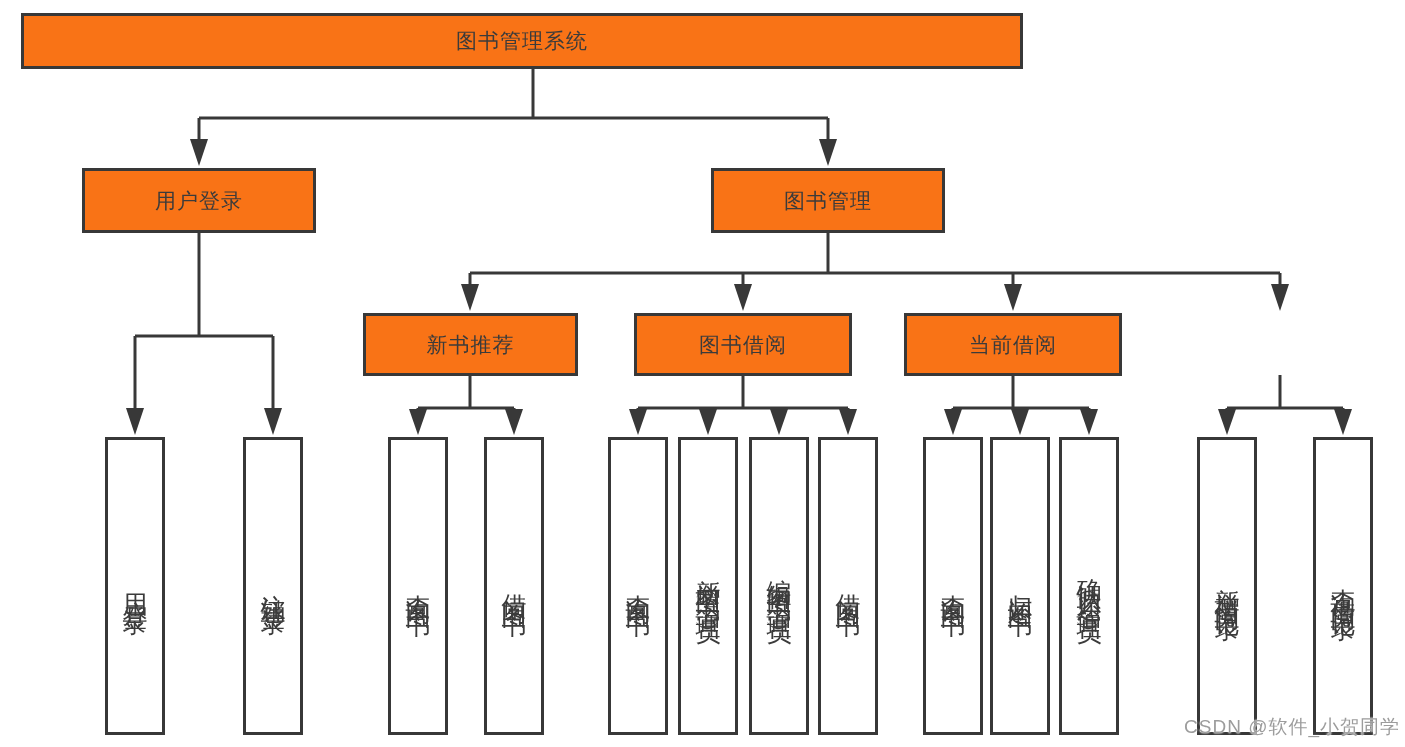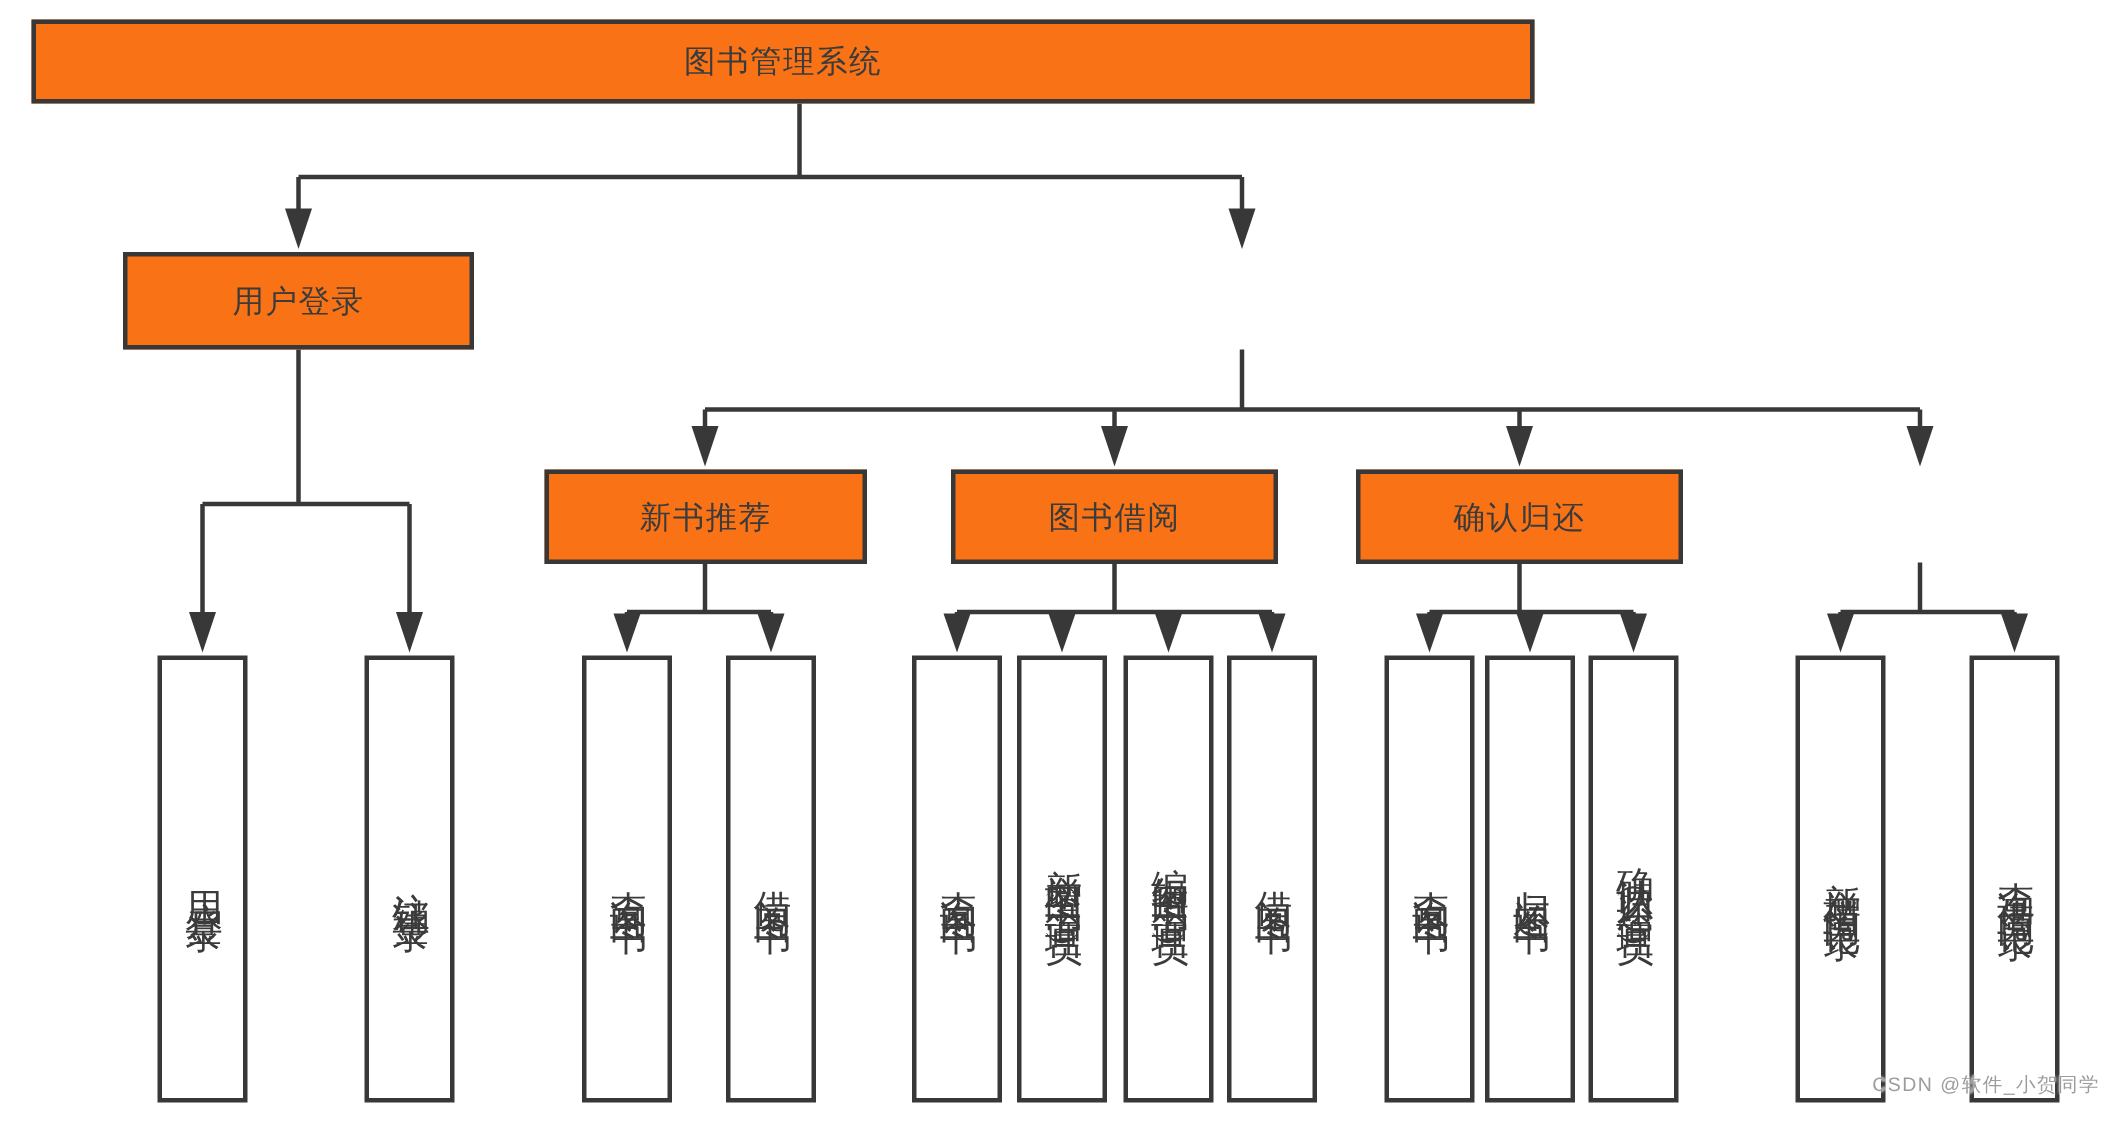--- a/index.html
+++ b/index.html
@@ -47,21 +47,21 @@
     font-size: 25px;
     letter-spacing: 6px;
     line-height: 1;
     color: var(--text, #3b3b3b);
     white-space: nowrap;
   }
   .watermark {
     position: absolute;
     top: 714px;
     right: 5px;
-    font-size: 13px;
+    font-size: 19px;
     color: var(--watermark, #9c9c9c);
     text-shadow: 0 0 2px #ffffff, 0 0 2px #ffffff;
     letter-spacing: 1px;
   }
 </style>
 </head>
 <body>
 
 <div class="canvas">
 
@@ -138,29 +138,32 @@
     </g>
   </svg>
 
   <div class="hbox" style="left:21px; top:13px; width:1002px; height:56px;">
     <span>图书管理系统</span>
   </div>
 
   <div class="hbox" style="left:82px; top:168px; width:234px; height:65px;">
     <span>用户登录</span>
   </div>
+  <div class="hbox" style="left:711px; top:168px; width:234px; height:65px;">
+    <span>图书管理</span>
+  </div>
 
   <div class="hbox" style="left:634px; top:313px; width:218px; height:63px;">
     <span>图书借阅</span>
   </div>
   <div class="hbox" style="left:363px; top:313px; width:215px; height:63px;">
     <span>新书推荐</span>
   </div>
   <div class="hbox" style="left:904px; top:313px; width:218px; height:63px;">
-    <span>确认归还</span>
+    <span>当前借阅</span>
   </div>
 
   <div class="vbox" style="left:105px;">
     <span class="vtext">用户登录</span>
   </div>
   <div class="vbox" style="left:243px;">
     <span class="vtext">注销登录</span>
   </div>
 
   <div class="vbox" style="left:388px;">

